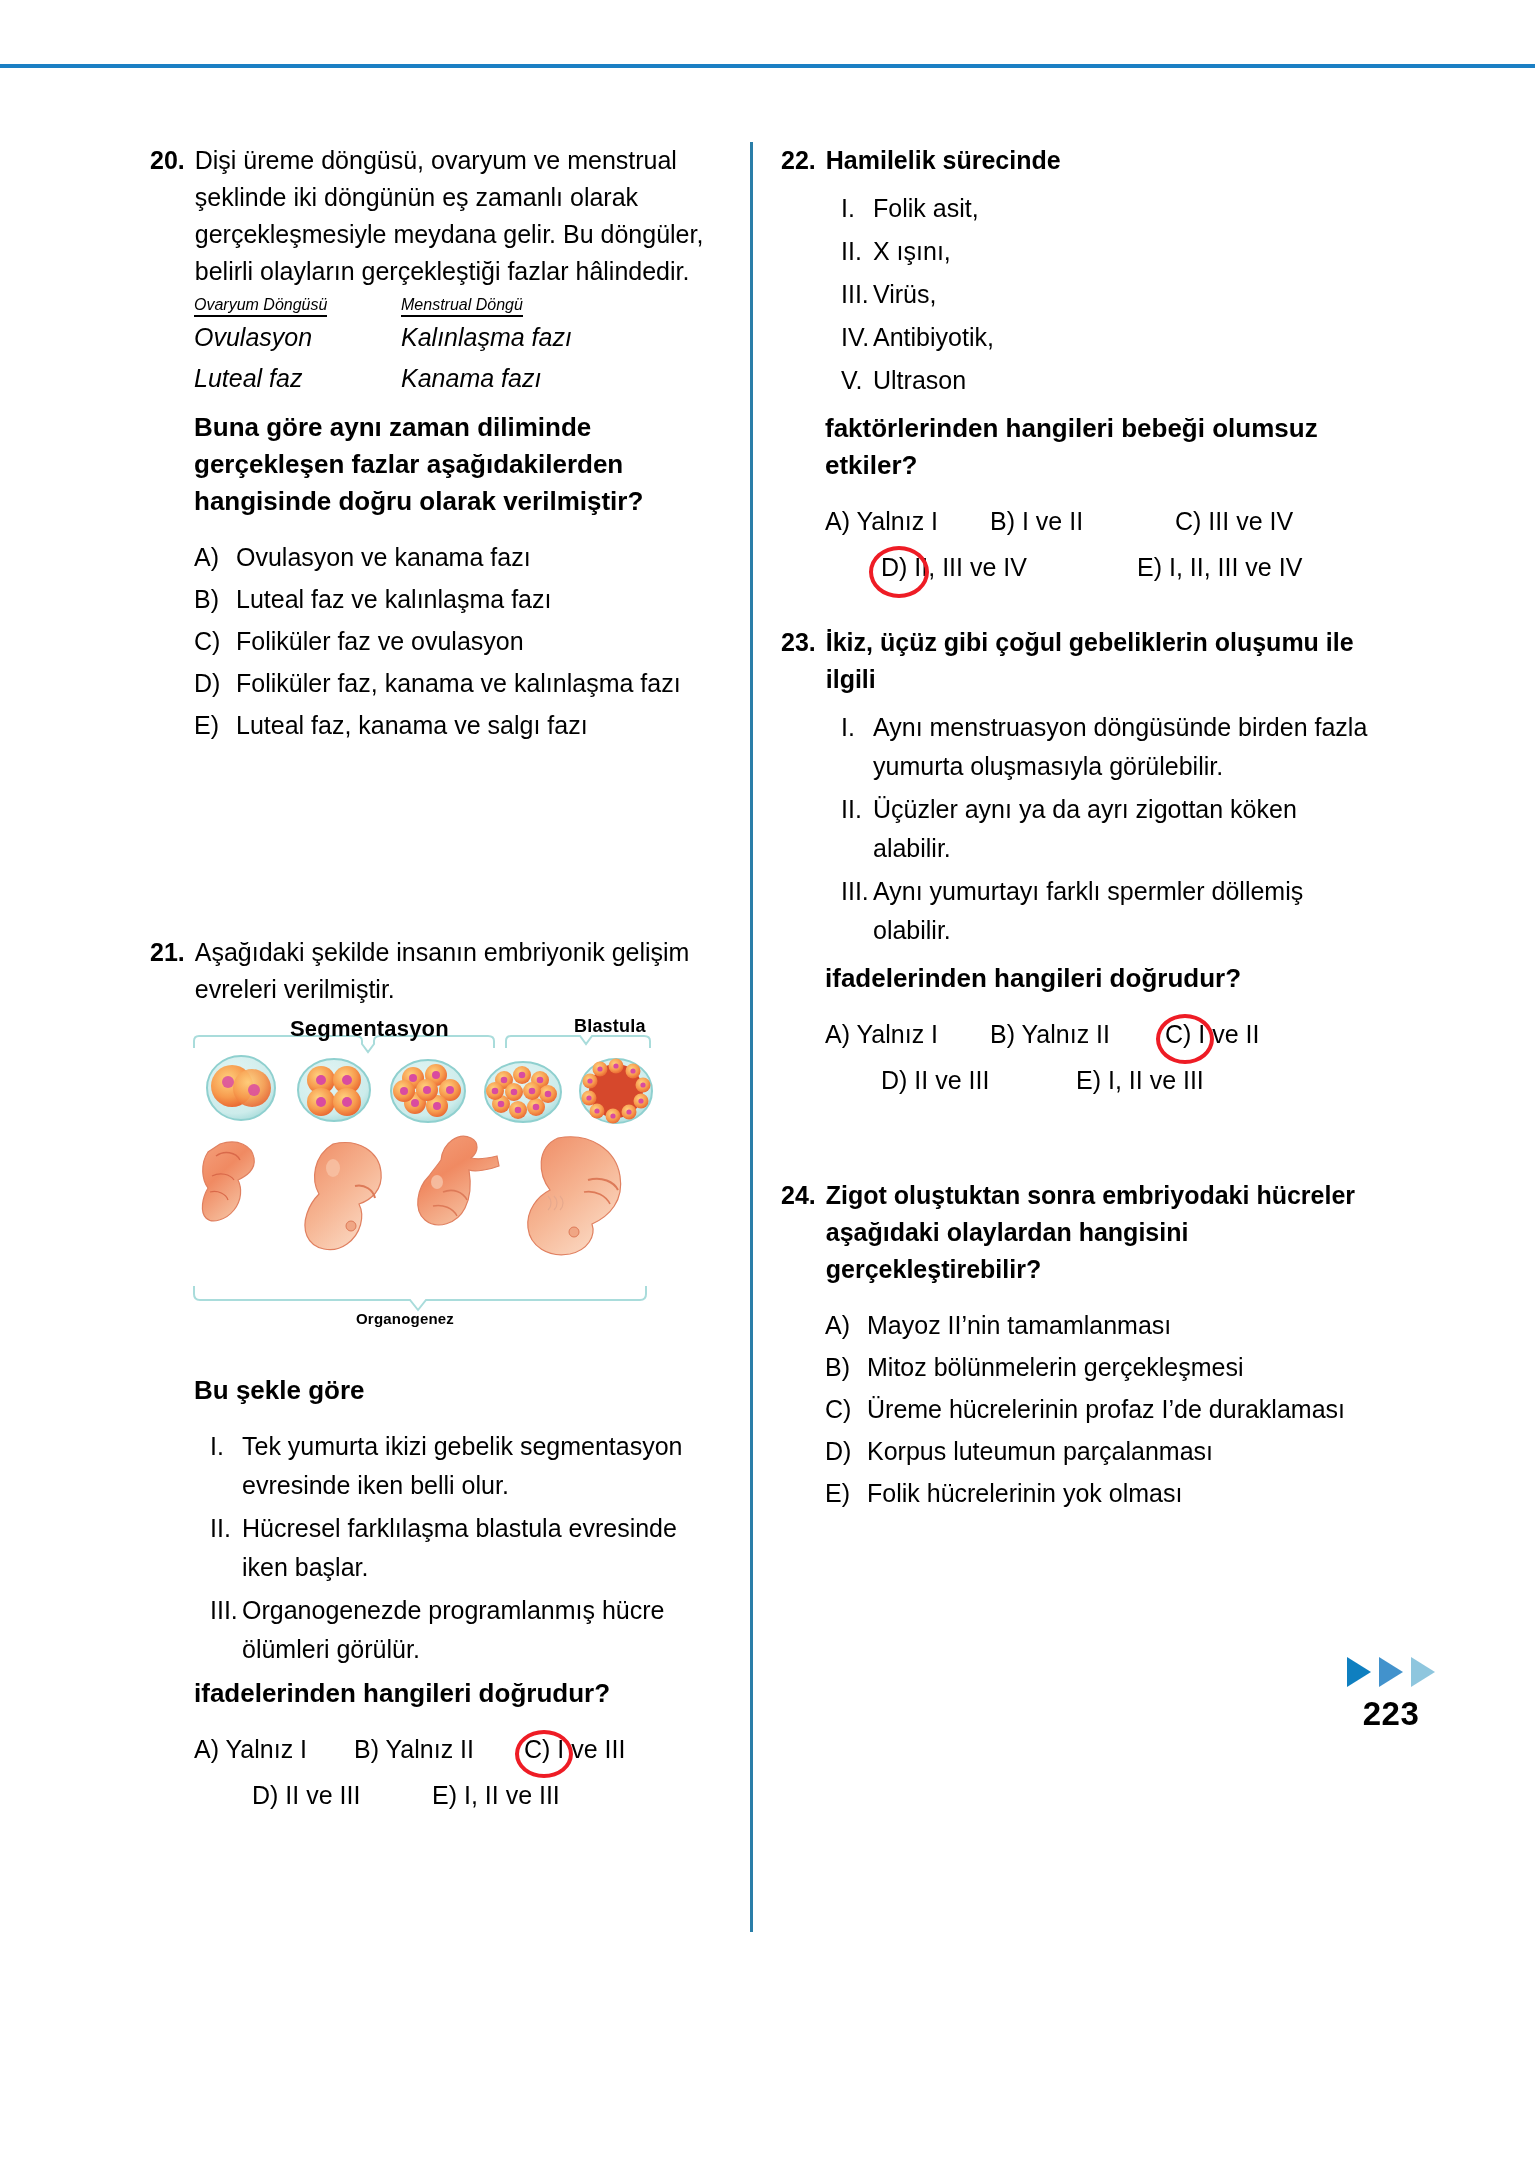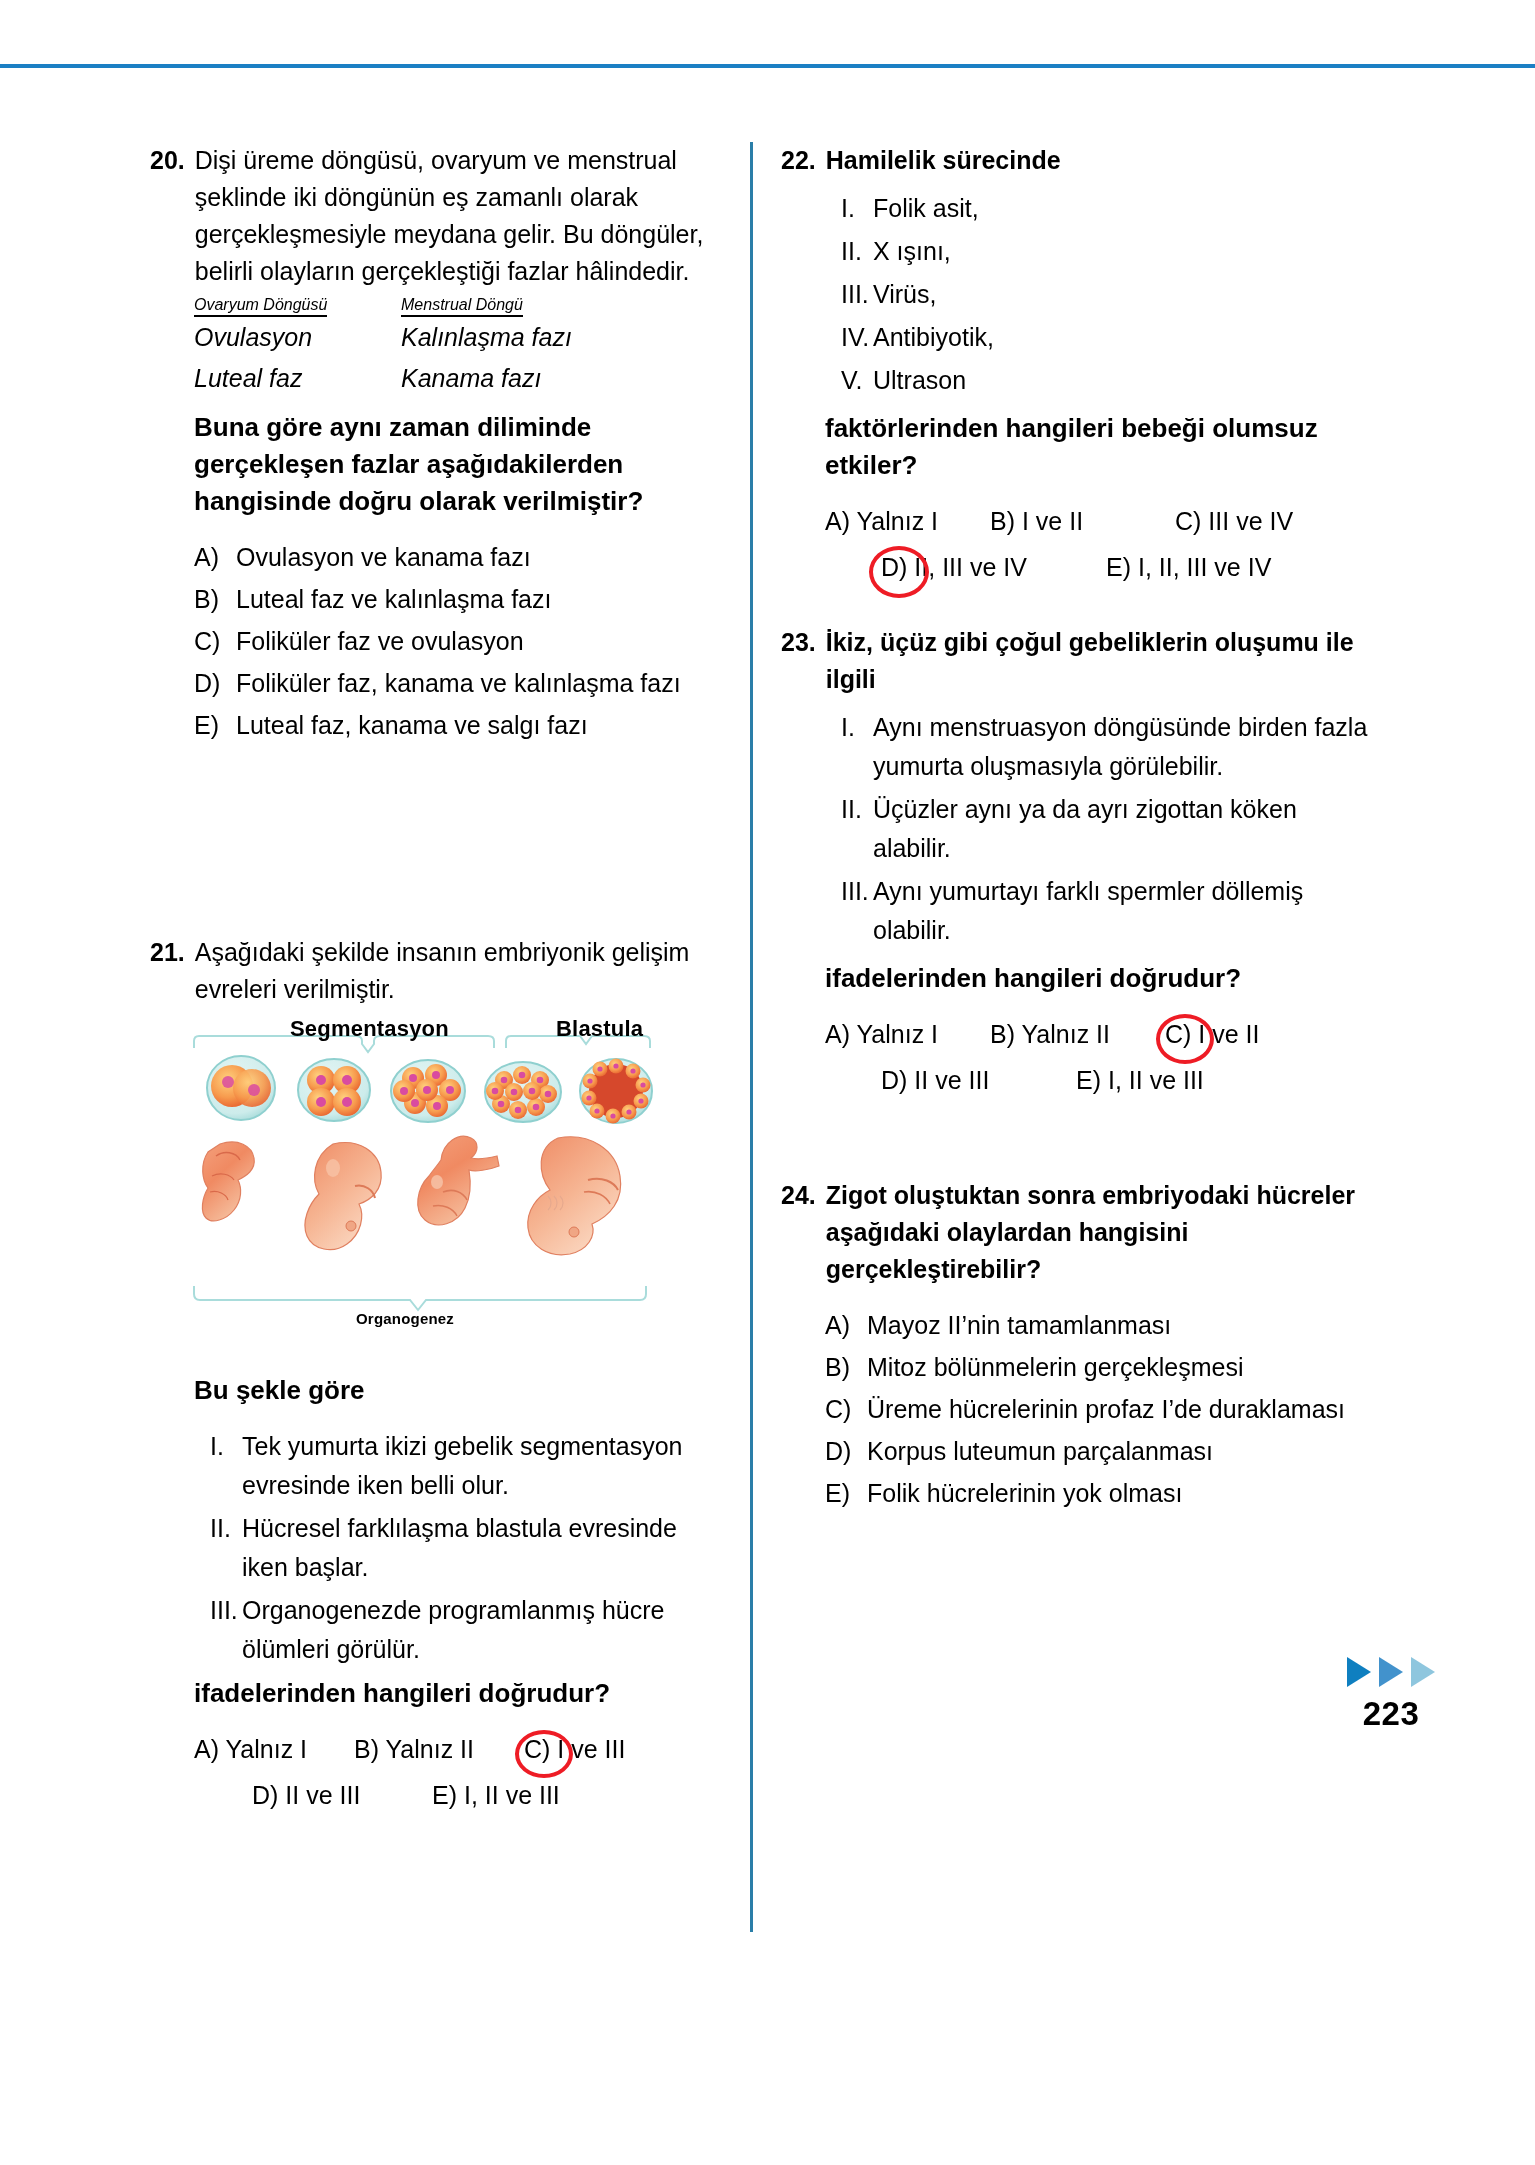--- a/index.html
+++ b/index.html
@@ -428,21 +428,21 @@
               <path d="M70,46 C84,42 96,48 100,56" fill="none" stroke="#dd7a58" stroke-width="2"></path>
               <path d="M66,58 C78,56 88,62 92,70" fill="none" stroke="#dd7a58" stroke-width="1.6"></path>
               <path d="M30,62 C34,66 34,72 30,76 M36,62 C40,66 40,72 36,76 M42,62 C46,66 46,72 42,76" fill="none" stroke="#e6a98e" stroke-width="1.2"></path>
               <circle cx="56" cy="98" r="5" fill="#f0a684" stroke="#dd7a58" stroke-width="1"></circle>
             </g>
 
             <path d="M6,268 L6,276 Q6,282 12,282 L222,282 L230,292 L238,282 L452,282 Q458,282 458,276 L458,268" fill="none" stroke="#a9dcdb" stroke-width="2"></path>
           </svg>
 
           <div style="position:absolute; left:102px; top:-2px; font-size:22px; font-weight:bold; letter-spacing:0.2px;">Segmentasyon</div>
-          <div style="position:absolute; left:368px; top:-2px; font-size:22px; font-weight:bold; letter-spacing:0.2px;">Blastula</div>
+          <div style="position:absolute; left:386px; top:-2px; font-size:18px; font-weight:bold; letter-spacing:0.2px;">Blastula</div>
           <div style="position:absolute; left:168px; top:292px; font-size:15px; font-weight:bold; letter-spacing:0.2px;">Organogenez</div>
         </div>
 
         <div class="q-body" style="margin-top:44px;">
           <div class="bold-prompt">Bu şekle göre</div>
 
           <div class="roman-list" style="margin-top:18px;">
             <div class="roman-item">
               <div class="roman-num">I.</div>
               <div class="roman-text">Tek yumurta ikizi gebelik segmentasyon evresinde iken belli olur.</div>
@@ -535,21 +535,21 @@
               </div>
               <div class="og-cell" style="width:185px;">
                 <span>B)</span>
                 <span>I ve II</span>
               </div>
               <div class="og-cell">
                 <span>C)</span>
                 <span>III ve IV</span>
               </div>
             </div>
-            <div class="og-row" style="padding-left:56px;">
+            <div class="og-row" style="padding-left:56px;gap:31px;">
               <div class="og-cell" style="width:225px;">
                 <span class="circle-mark" style="left:-12px; top:2px; width:52px; height:44px;"></span>
                 <span>D)</span>
                 <span>II, III ve IV</span>
               </div>
               <div class="og-cell">
                 <span>E)</span>
                 <span>I, II, III ve IV</span>
               </div>
             </div>

